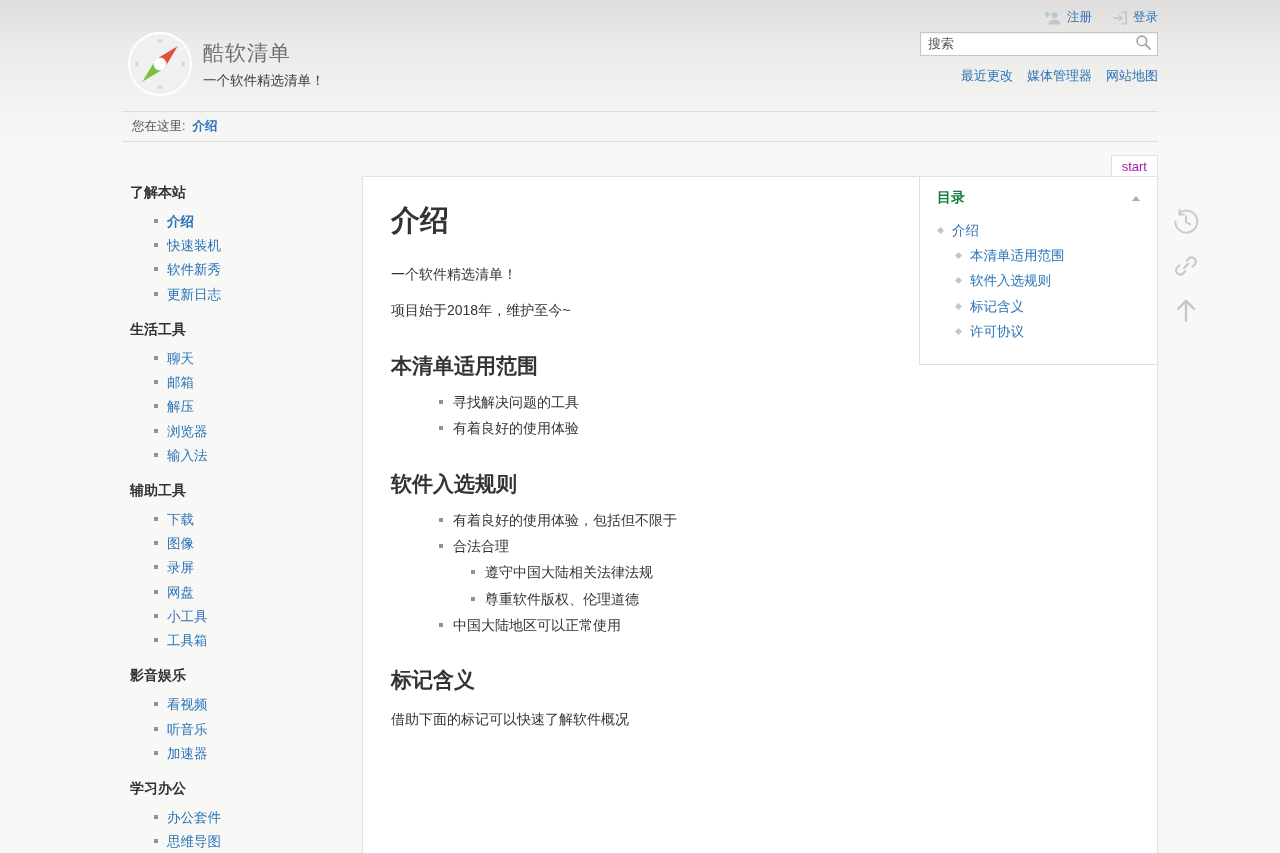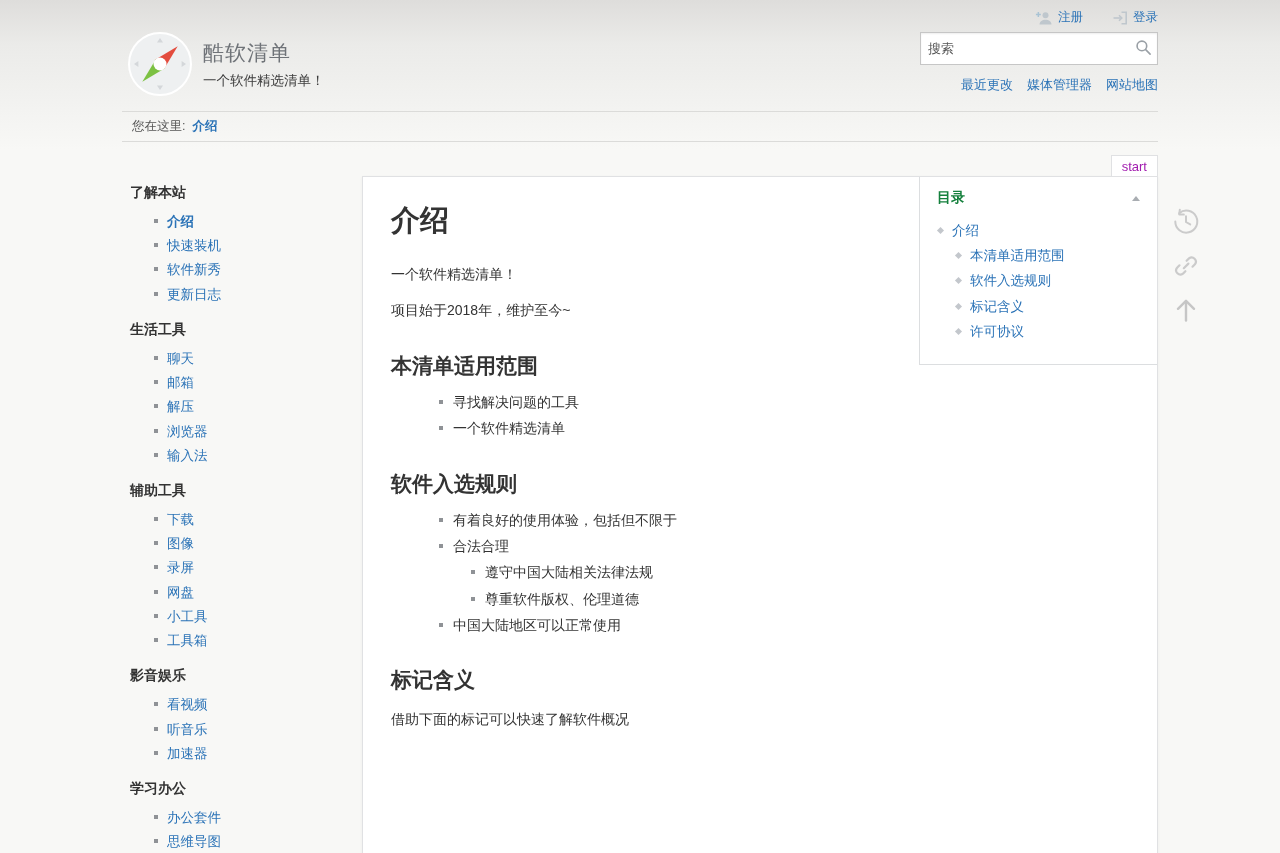--- a/index.html
+++ b/index.html
@@ -7,33 +7,33 @@
   body {
     width:1280px; height:853px; overflow:hidden;
     font-family:"Liberation Sans","DejaVu Sans",sans-serif;
     font-size:14px; color:#333;
     background:linear-gradient(to bottom,#dedddb 0,#ebebe9 45px,#f8f8f6 150px,#f8f8f6 100%);
   }
   a { text-decoration:none; color:#2b73b7; }
   .container { width:1036px; margin:0 auto; position:relative; }
 
   
-  .user-tools { display:flex; justify-content:flex-end; gap:29px; padding-top:9px; font-size:12.5px; }
+  .user-tools { display:flex; justify-content:flex-end; gap:20px; padding-top:9px; font-size:12.5px; }
   .user-tools a { display:inline-flex; align-items:center; gap:5px; color:#2b73b7; }
   .user-tools svg { display:block; }
 
   
   .header-row { display:flex; justify-content:space-between; align-items:flex-start; margin-top:6px; }
   .logo-block { display:flex; align-items:center; gap:11px; margin-left:6px; }
   .logo-block svg { display:block; }
   .site-title { font-size:21px; color:#6f7378; letter-spacing:1px; }
   .tagline { font-size:13.5px; color:#3c3c3c; margin-top:5px; }
 
   .search-col { width:238px; }
-  .search-form { display:flex; align-items:center; background:#fff; border:1px solid #c6c6c6; height:33px; box-shadow:inset 0 1px 2px rgba(0,0,0,.07); }
+  .search-form { display:flex; align-items:center; background:#fff; border:1px solid #c6c6c6; height:24px; box-shadow:inset 0 1px 2px rgba(0,0,0,.07);font-family:Liberation Mono, monospace; }
   .search-form input { flex:1; min-width:0; border:0; outline:0; background:transparent; font-size:13px; padding:0 7px; color:#333; font-family:inherit; }
   .search-form input::placeholder { color:#555; opacity:1; }
   .search-btn { border:0; background:none; width:28px; height:22px; padding:0 5px; cursor:pointer; }
   .site-tools { margin-top:11px; text-align:right; font-size:13px; }
   .site-tools a { margin-left:14px; }
 
   
   .breadcrumb { margin-top:15px; border-top:1px solid #dbdbd9; border-bottom:1px solid #dbdbd9; padding:6px 10px; font-size:12.5px; color:#555; }
   .breadcrumb a { font-weight:bold; margin-left:7px; }
 
@@ -211,21 +211,21 @@
             </ul>
         </div>
 
         <h1 class="page-title">介绍</h1>
         <div id="content-body">
             <p>一个软件精选清单！</p>
             <p>项目始于2018年，维护至今~</p>
             <h2 class="section-heading">本清单适用范围</h2>
             <ul class="clist">
               <li><span>寻找解决问题的工具</span></li>
-              <li><span>一个软件精选清单</span></li>
+              <li><span>有着良好的使用体验</span></li>
             </ul>
             <h2 class="section-heading">软件入选规则</h2>
             <ul class="clist">
               <li><span>有着良好的使用体验，包括但不限于</span></li>
               <li><span>合法合理</span><ul class="clist">
                   <li><span>遵守中国大陆相关法律法规</span></li>
                   <li><span>尊重软件版权、伦理道德</span></li>
                 </ul></li>
               <li><span>中国大陆地区可以正常使用</span></li>
             </ul>

